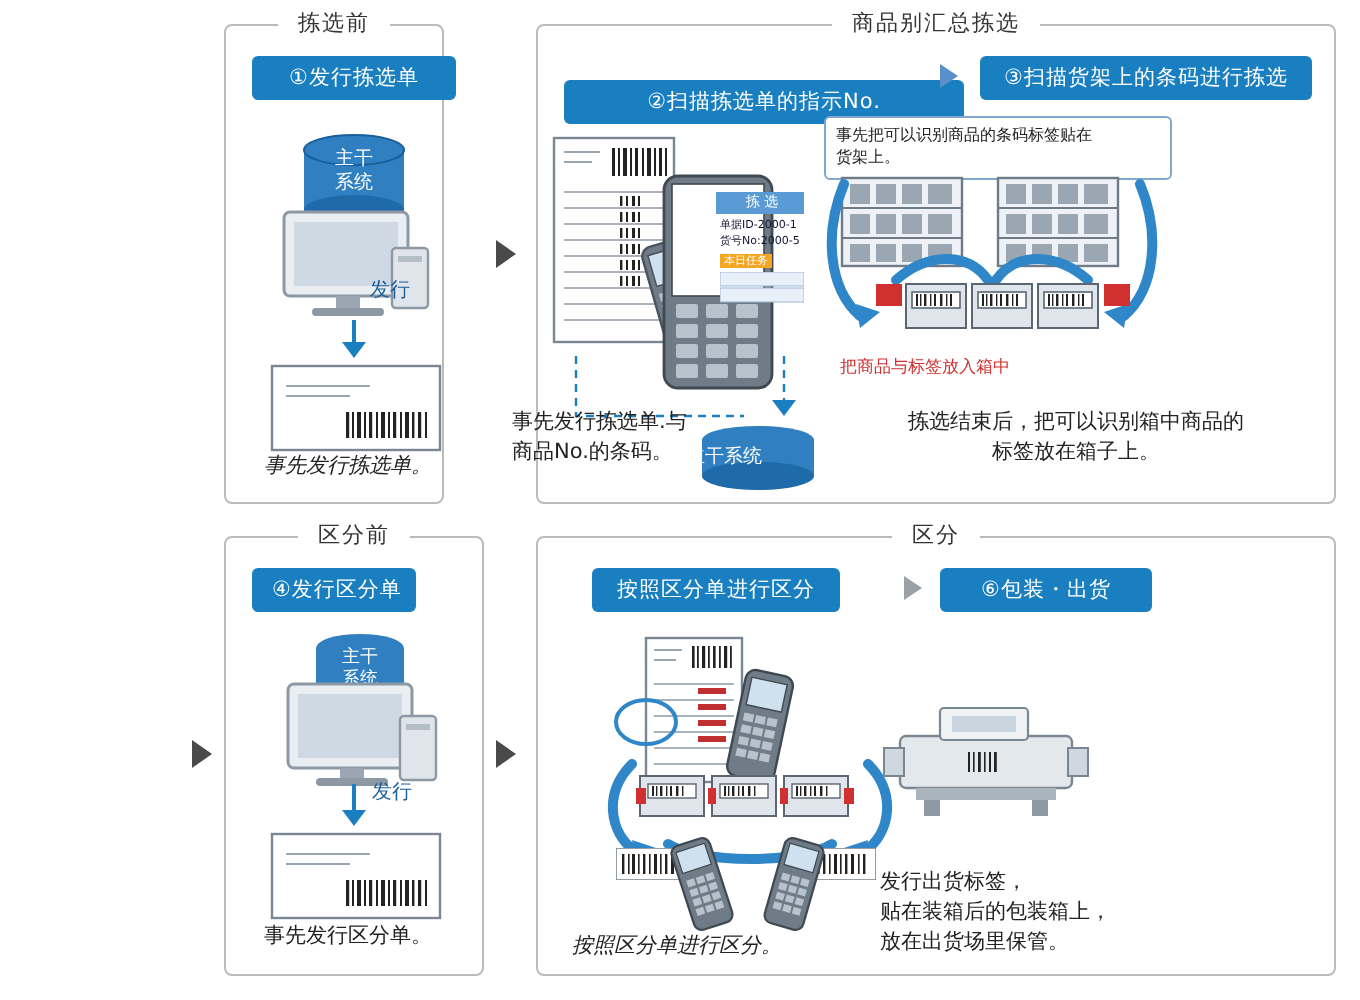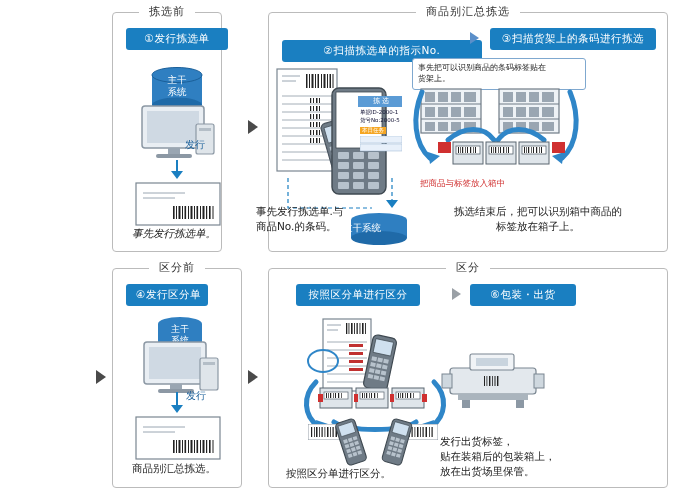--- a/index.html
+++ b/index.html
@@ -474,21 +474,21 @@
       <rect x="61.5" y="24" width="1.6" height="13"></rect>
         <rect x="65" y="24" width="1" height="13"></rect>
       <rect x="67.5" y="24" width="2" height="13"></rect>
         <rect x="71" y="24" width="1.2" height="13"></rect>
       <rect x="74" y="24" width="1.6" height="13"></rect>
         <rect x="77.5" y="24" width="1" height="13"></rect>
     </g>
   </svg>
 </div>
 
-<div class="caption" style="left:132px;top:461px;width:120px;">商品别汇总拣选。</div>
+<div class="caption" style="left:132px;top:461px;width:120px;">事先发行区分单。</div>
 
 <div class="tri" style="left:96px;top:370px;"></div>
 
 <div class="tri" style="left:248px;top:370px;"></div>
 
 <div class="panel" style="left:268px;top:268px;width:400px;height:220px;">
   <div class="panel-title" style="left:50%;transform:translateX(-50%);">区分</div>
 </div>
 
 <div class="step-badge" style="left:296px;top:284px;width:124px;box-sizing:border-box;">按照区分单进行区分</div>
@@ -683,21 +683,21 @@
       <rect x="8" y="30" width="4" height="3.5"></rect>
         <rect x="13" y="30" width="4" height="3.5"></rect>
         <rect x="18" y="30" width="4" height="3.5"></rect>
       <rect x="8" y="35" width="4" height="3.5"></rect>
         <rect x="13" y="35" width="4" height="3.5"></rect>
         <rect x="18" y="35" width="4" height="3.5"></rect>
     </g>
   </svg>
 </div>
 
-<div class="caption" style="left:286px;top:466px;width:180px;">按照区分单进行区分。</div>
+<div class="caption" style="left:286px;top:466px;width:180px;font-style:italic;">按照区分单进行区分。</div>
 
 <div class="abs" style="left:440px;top:340px;">
   <svg width="106" height="70" viewBox="0 0 106 70">
     <rect x="10" y="28" width="86" height="26" rx="3" fill="#e3e8ed" stroke="#7a8691" stroke-width="1.2"></rect>
     <rect x="30" y="14" width="44" height="16" rx="2" fill="#f0f3f6" stroke="#7a8691" stroke-width="1.1"></rect>
     <rect x="36" y="18" width="32" height="8" fill="#c9d4de"></rect>
     <rect x="18" y="54" width="70" height="6" fill="#aab4bd"></rect>
     <rect x="22" y="60" width="8" height="8" fill="#8c98a4"></rect>
     <rect x="76" y="60" width="8" height="8" fill="#8c98a4"></rect>
     <rect x="2" y="34" width="10" height="14" fill="#cfd8df" stroke="#7a8691" stroke-width="1"></rect>

